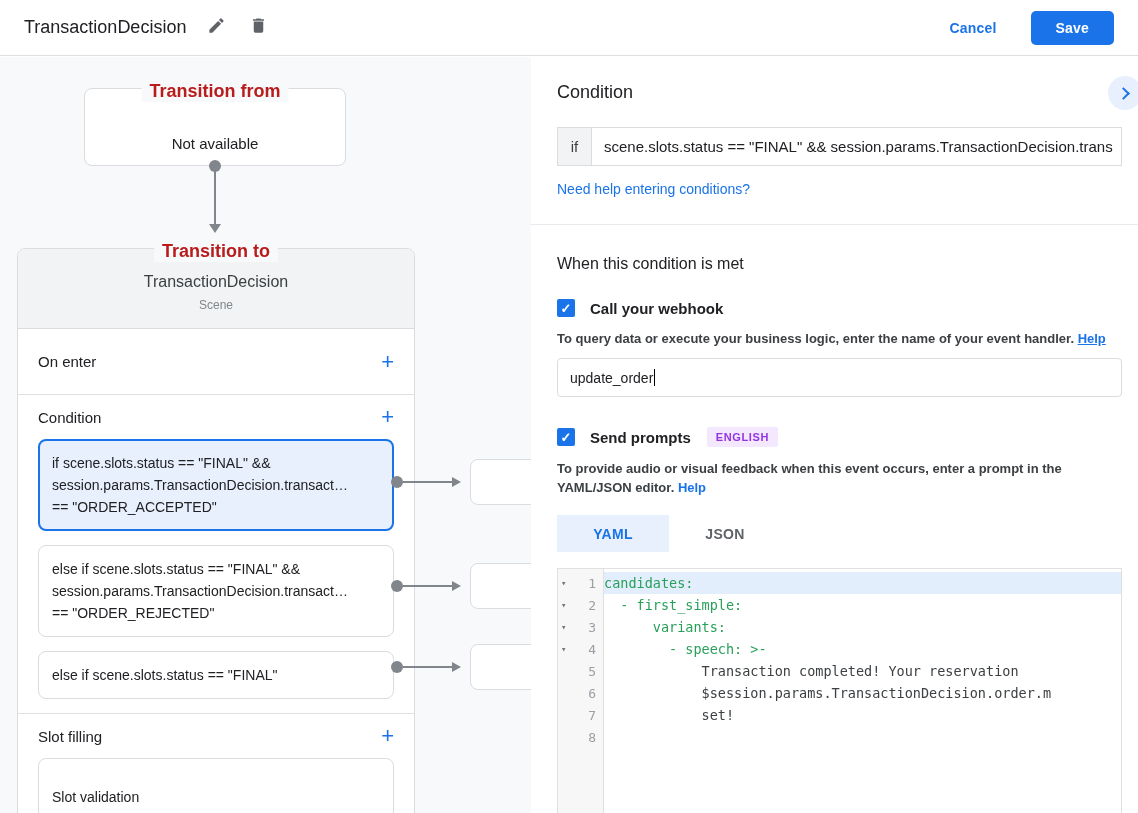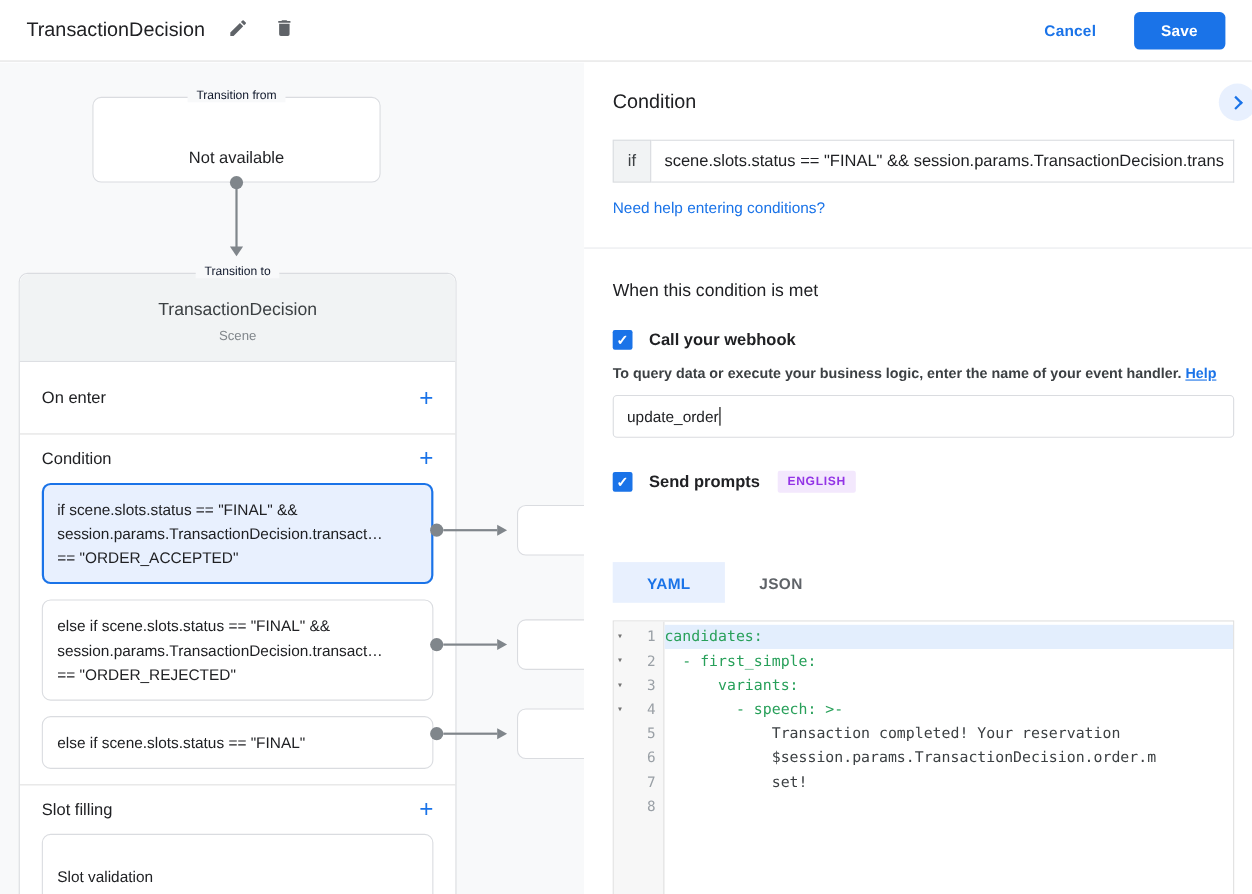--- a/index.html
+++ b/index.html
@@ -15,21 +15,21 @@
   .topbar-spacer { flex:1; }
   .cancel-btn { color:#1a73e8; font-size:14px; font-weight:700; margin-right:34px; cursor:pointer; letter-spacing:.2px; }
   .save-btn { background:#1a73e8; color:#fff; font-size:14px; font-weight:700; border:none;
     border-radius:5px; padding:9px 25px; cursor:pointer; letter-spacing:.2px; }
 
   
   .canvas { position:absolute; top:57px; left:0; width:531px; height:756px;
     background:#f8f9fa; overflow:hidden; }
   .fieldset-box { position:absolute; background:#fff; border:1px solid #dadce0; border-radius:8px; }
   .legend { position:absolute; top:-8px; left:50%; transform:translateX(-50%);
-    background:#f8f9fa; padding:0 8px; font-size:11px; color:#0f172a; white-space:nowrap; }
+    background:#f8f9fa; padding:0 8px; font-size:18px; color:#b91c1c; white-space:nowrap;font-weight:bold; }
   .tf-box { left:84px; top:31px; width:262px; height:78px; display:flex; align-items:center; justify-content:center; }
   .tf-body { font-size:15px; color:#202124;margin-top:33px; }
 
   .conn-dot { position:absolute; width:12px; height:12px; border-radius:50%; background:#80868b; }
   .vline { position:absolute; background:#80868b; width:2px; }
   .hline { position:absolute; background:#80868b; height:2px; }
   .arrow-down { position:absolute; width:0; height:0;
     border-left:6px solid transparent; border-right:6px solid transparent; border-top:9px solid #80868b; }
   .arrow-right { position:absolute; width:0; height:0;
     border-top:5px solid transparent; border-bottom:5px solid transparent; border-left:9px solid #80868b; }
@@ -77,22 +77,22 @@
   .desc { font-size:13px; color:#3c4043; margin-top:12px; line-height:19px;font-weight:bold; }
   .desc .help-underline { color:#1a73e8; text-decoration:underline; cursor:pointer; }
   .desc .help-plain { color:#1a73e8; cursor:pointer; }
   .text-input { margin-top:10px; height:39px; border:1px solid #dadce0; border-radius:4px;
     display:flex; align-items:center; padding:0 12px; font-size:14px; color:#202124; cursor:text; }
   .caret { display:inline-block; width:1px; height:17px; background:#000; margin-left:1px; }
   .lang-badge { background:#f3e8fd; color:#9334e6; font-size:11px; font-weight:700;
     letter-spacing:.6px; padding:4px 9px; border-radius:2px; margin-left:16px; }
   .prompts-desc { max-width:556px; }
   .tabs { display:flex; margin-top:18px; }
-  .tab { width:102px; height:37px; display:flex; align-items:center; justify-content:center;
-    font-size:14px; font-weight:700; letter-spacing:.3px; color:#5f6368; cursor:pointer;margin-top:45px; }
+  .tab { width:112px; height:37px; display:flex; align-items:center; justify-content:center;
+    font-size:14px; font-weight:700; letter-spacing:.3px; color:#5f6368; cursor:pointer; }
   .tab.active { background:#e8f0fe; color:#1a73e8; }
 
   
   .editor { margin-top:16px; border:1px solid #e0e0e0; height:280px; display:flex;
     font-family:"DejaVu Sans Mono", monospace; overflow:hidden; }
   .gutter { width:46px; background:#f7f7f7; border-right:1px solid #e0e0e0; padding-top:3px; flex:none; }
   .gut-cell { height:22px; display:flex; align-items:center; padding:0 7px 0 3px; }
   .fold { font-size:9px; color:#757575; width:12px; cursor:pointer; }
   .lnum { flex:1; text-align:right; font-size:13px; color:#9aa0a6; }
   .code-area { flex:1; padding-top:3px; overflow:hidden; cursor:text; }
@@ -230,20 +230,21 @@
   </div>
 
   <div class="check-row" style="margin-top:30px;">
     <div class="checkbox">
       <span>✓</span>
     </div>
     <span class="check-label">Send prompts</span>
     <span class="lang-badge">ENGLISH</span>
   </div>
 
+  <div class="desc prompts-desc"><span>To provide audio or visual feedback when this event occurs, enter a prompt in the YAML/JSON editor. </span><span class="help-plain">Help</span></div>
 
   <div class="tabs">
     <div class="tab active">YAML</div>
     <div class="tab">JSON</div>
   </div>
 
   <div class="editor">
     <div class="gutter">
       <div class="gut-cell">
           <span class="fold" style="visibility: visible;">▾</span>

